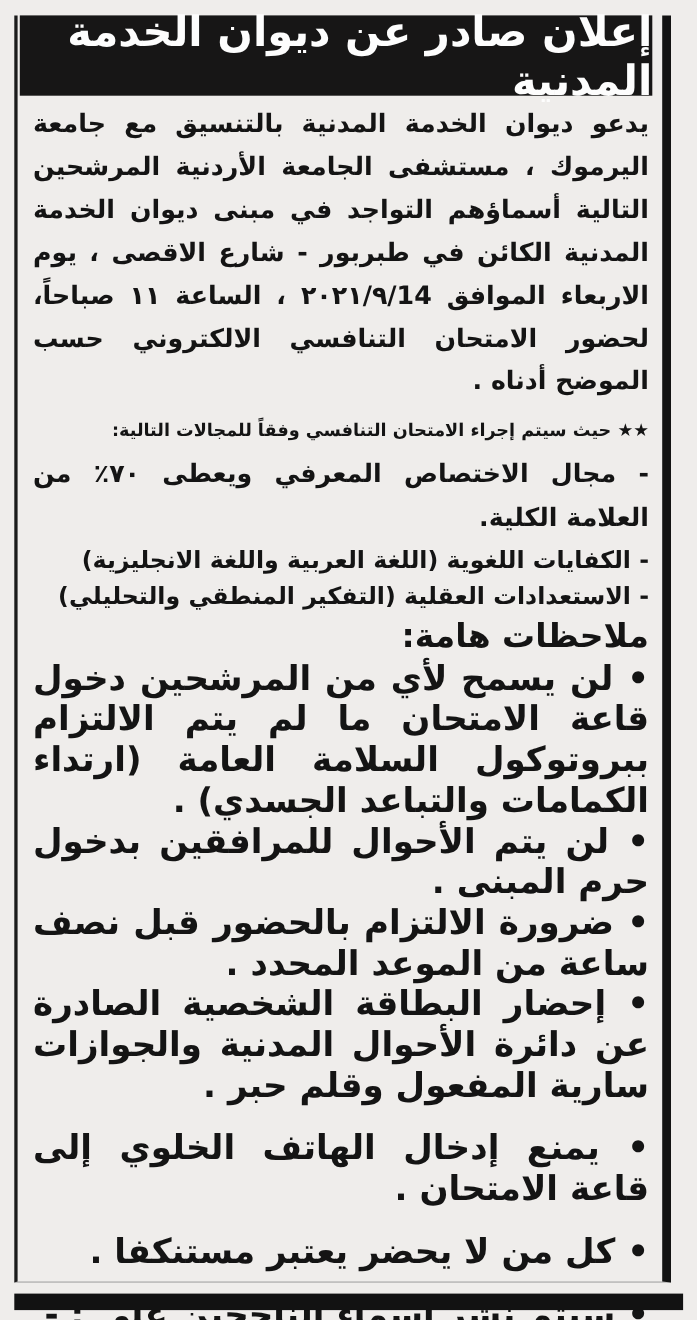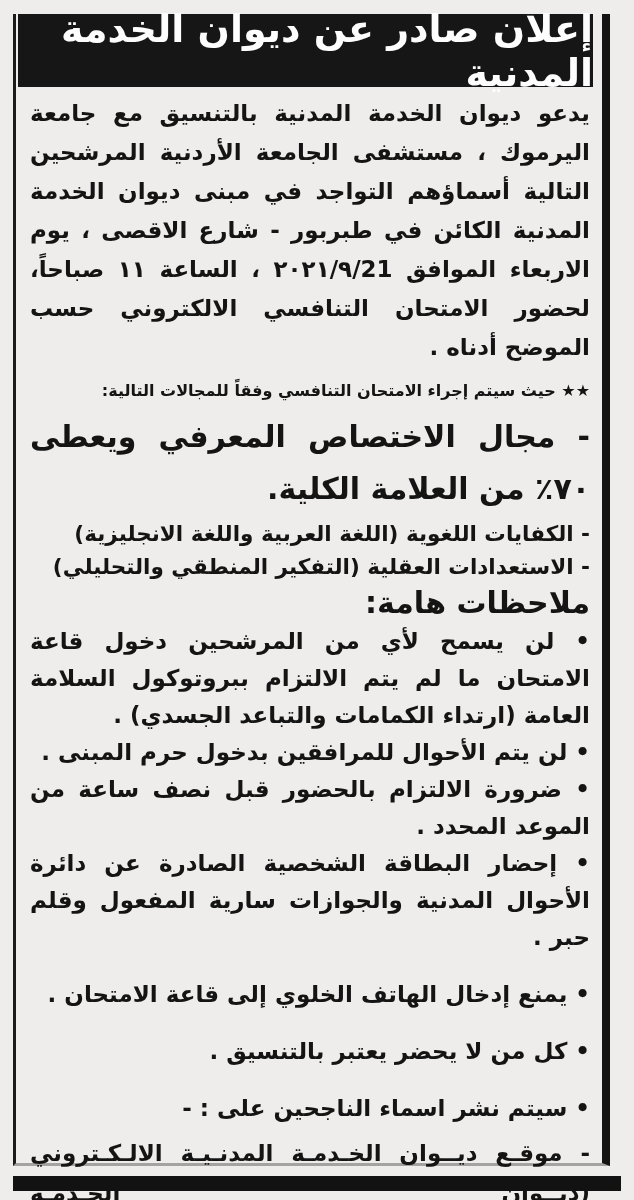--- a/index.html
+++ b/index.html
@@ -14,21 +14,21 @@
     overflow:hidden;
     direction:rtl;
   }
   .ad-frame{
     position:absolute;
     top:14px;left:13px;
     width:597px;
     height:1152px;
     border-left:3px solid #1b1b1b;
     border-right:8px solid #131313;
-    border-bottom:3px solid #a3a3a3;
+    border-bottom:1px solid #a3a3a3;
     box-sizing:border-box;
     background:#efedeb;
   }
   .headline-bar{
     margin:0 9px 0 2px;
     height:73px;
     background:#171616;
     color:#fdfdfd;
     display:flex;align-items:center;justify-content:center;
     font-weight:700;
@@ -44,35 +44,35 @@
     font-size:23px;
     line-height:39px;
     text-align:justify;
   }
   .exam-heading{
     margin-top:4px;
     font-size:16px;
     line-height:40px;
   }
   .field-line{
-    font-size:30px;
-    line-height:52px;
+    font-size:23px;
+    line-height:40px;
     text-align:justify;
   }
   .subfield-line{
     font-size:21.5px;
     line-height:33px;
   }
   .subfields{margin-top:2px;}
   .notes-heading{
     font-size:30px;
     line-height:40px;
   }
   .note-line{
-    font-size:23px;
+    font-size:31px;
     line-height:37px;
     text-align:justify;
   }
   .note-gap{margin-top:20px;}
   .sites{margin-top:6px;}
   .site-line{
     font-size:23px;
     line-height:40px;
     text-align:justify;
   }
@@ -88,39 +88,39 @@
 
 <div class="canvas">
   <div class="ad-frame">
 
     <div class="headline-bar">
       <span>إعلان صادر عن ديوان الخدمة المدنية</span>
     </div>
 
     <div class="content">
 
-      <div class="intro">يدعو ديوان الخدمة المدنية بالتنسيق مع جامعة اليرموك ، مستشفى الجامعة الأردنية المرشحين التالية أسماؤهم التواجد في مبنى ديوان الخدمة المدنية الكائن في طبربور - شارع الاقصى ، يوم الاربعاء الموافق ٢٠٢١/٩/21 ، الساعة ١١ صباحاً، لحضور الامتحان التنافسي الالكتروني حسب الموضح أدناه .</div>
+      <div class="intro">يدعو ديوان الخدمة المدنية بالتنسيق مع جامعة اليرموك ، مستشفى الجامعة الأردنية المرشحين التالية أسماؤهم التواجد في مبنى ديوان الخدمة المدنية الكائن في طبربور - شارع الاقصى ، يوم الاربعاء الموافق ٢٠٢١/٩/14 ، الساعة ١١ صباحاً، لحضور الامتحان التنافسي الالكتروني حسب الموضح أدناه .</div>
 
       <div class="exam-heading">★★ حيث سيتم إجراء الامتحان التنافسي وفقاً للمجالات التالية:</div>
 
       <div class="field-line">- مجال الاختصاص المعرفي ويعطى ٧٠٪ من العلامة الكلية.</div>
 
       <div class="subfields">
         <div class="subfield-line">- الكفايات اللغوية (اللغة العربية واللغة الانجليزية)</div>
         <div class="subfield-line">- الاستعدادات العقلية (التفكير المنطقي والتحليلي)</div>
       </div>
 
       <div class="notes-heading">ملاحظات هامة:</div>
 
       <div class="note-line">• لن يسمح لأي من المرشحين دخول قاعة الامتحان ما لم يتم الالتزام ببروتوكول السلامة العامة (ارتداء الكمامات والتباعد الجسدي) .</div>
       <div class="note-line">• لن يتم الأحوال للمرافقين بدخول حرم المبنى .</div>
       <div class="note-line">• ضرورة الالتزام بالحضور قبل نصف ساعة من الموعد المحدد .</div>
       <div class="note-line">• إحضار البطاقة الشخصية الصادرة عن دائرة الأحوال المدنية والجوازات سارية المفعول وقلم حبر .</div>
       <div class="note-line note-gap">• يمنع إدخال الهاتف الخلوي إلى قاعة الامتحان .</div>
-      <div class="note-line note-gap">• كل من لا يحضر يعتبر بالتنسيق .</div>
+      <div class="note-line note-gap">• كل من لا يحضر يعتبر مستنكفا .</div>
       <div class="note-line note-gap">• سيتم نشر اسماء الناجحين على : -</div>
 
       <div class="sites">
         <div class="site-line">- موقـع ديــوان الخـدمـة المدنـيـة الالـكـتروني (ديــوان الخـدمـة المدنية.الاردن)www.csb.gov.jo</div>
 
       </div>
 
     </div>
   </div>
 

